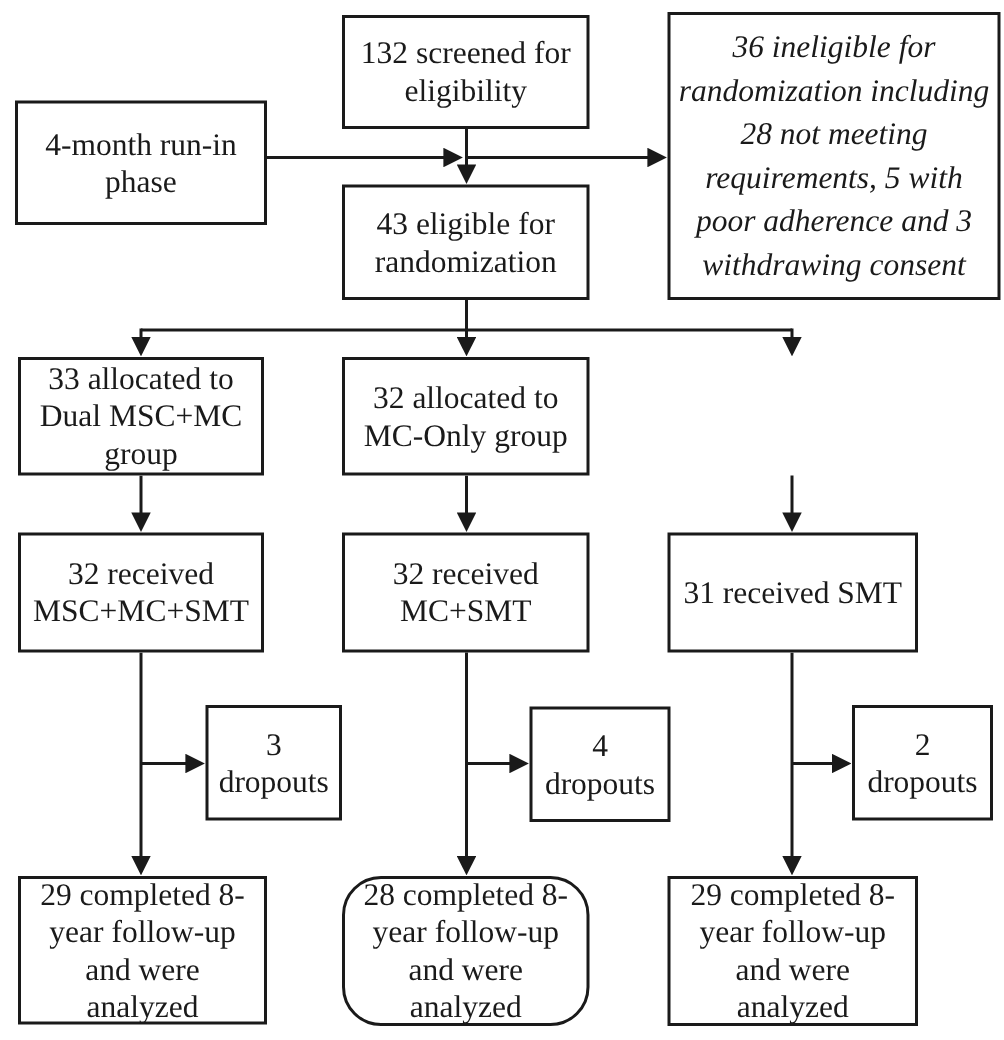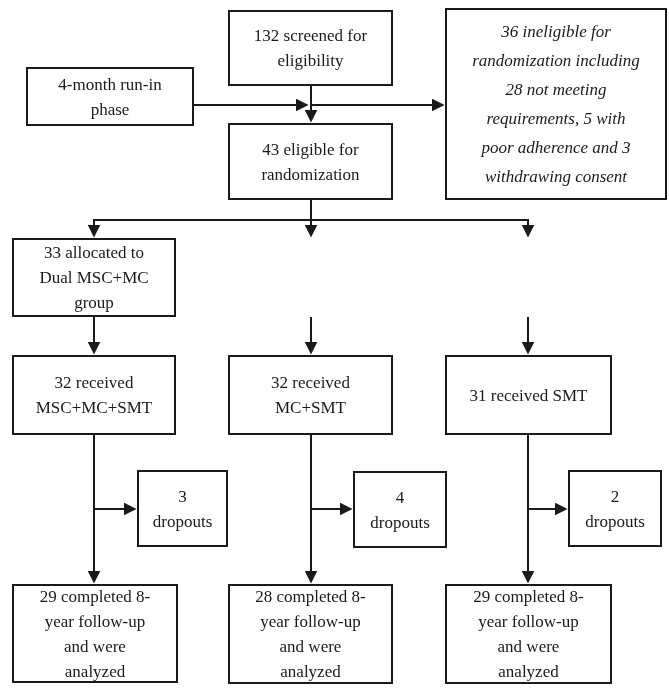--- a/index.html
+++ b/index.html
@@ -25,44 +25,44 @@
   }
   .node {
     position: absolute;
     box-sizing: border-box;
     border: 2px solid #1a1a1a;
     background: #ffffff;
     display: flex;
     align-items: center;
     justify-content: center;
     text-align: center;
-    font-size: 17px;
+    font-size: 21px;
     line-height: 25px;
     white-space: pre-line;
     padding: 2px 4px;
   }
   .node.tall-lines {
     line-height: 29px;
   }
   
   .n-screened      { left: 228px; top: 10px;  width: 165px; height: 76px; }
   .n-ineligible    { left: 445px; top: 8px;   width: 222px; height: 192px; font-style: italic; }
-  .n-runin         { left: 26px;  top: 67px;  width: 168px; height: 59px; }
+  .n-runin         { left: 10px;  top: 67px;  width: 168px; height: 83px; }
   .n-eligible      { left: 228px; top: 123px; width: 165px; height: 77px; }
   .n-alloc-dual    { left: 12px;  top: 238px; width: 164px; height: 79px; }
   .n-alloc-mc      { left: 228px; top: 238px; width: 165px; height: 79px; }
   .n-alloc-control { left: 445px; top: 238px; width: 167px; height: 79px; }
   .n-recv-dual     { left: 12px;  top: 355px; width: 164px; height: 80px; }
   .n-recv-mc       { left: 228px; top: 355px; width: 165px; height: 80px; }
   .n-recv-control  { left: 445px; top: 355px; width: 167px; height: 80px; font-family: Liberation Serif, serif; }
   .n-drop-dual     { left: 137px; top: 470px; width: 91px;  height: 77px; }
   .n-drop-mc       { left: 353px; top: 471px; width: 94px;  height: 77px; }
   .n-drop-control  { left: 568px; top: 470px; width: 94px;  height: 77px; }
   .n-comp-dual     { left: 12px;  top: 584px; width: 166px; height: 99px; }
-  .n-comp-mc       { left: 228px; top: 584px; width: 165px; height: 100px; }
+  .n-comp-mc       { left: 228px; top: 584px; width: 165px; height: 100px; border-radius: 26px; }
   .n-comp-control  { left: 445px; top: 584px; width: 167px; height: 100px; }
 </style>
 </head>
 <body>
 
 <div class="canvas">
 
   <svg class="arrow-layer" width="669" height="693" viewBox="0 0 669 693" xmlns="http://www.w3.org/2000/svg" aria-hidden="true">
     <defs>
       <marker id="arrow" viewBox="0 0 10 10" refX="8" refY="5" markerWidth="6.5" markerHeight="6.5" orient="auto-start-reverse">
@@ -104,20 +104,22 @@
 poor adherence and 3
 withdrawing consent</div>
   <div class="node n-runin">4-month run-in
 phase</div>
   <div class="node n-eligible">43 eligible for
 randomization</div>
 
   <div class="node n-alloc-dual">33 allocated to
 Dual MSC+MC
 group</div>
+  <div class="node n-alloc-mc">32 allocated to
+MC-Only group</div>
 
   <div class="node n-recv-dual">32 received
 MSC+MC+SMT</div>
   <div class="node n-recv-mc">32 received
 MC+SMT</div>
   <div class="node n-recv-control">31 received SMT</div>
 
   <div class="node n-drop-dual">3
 dropouts</div>
   <div class="node n-drop-mc">4

